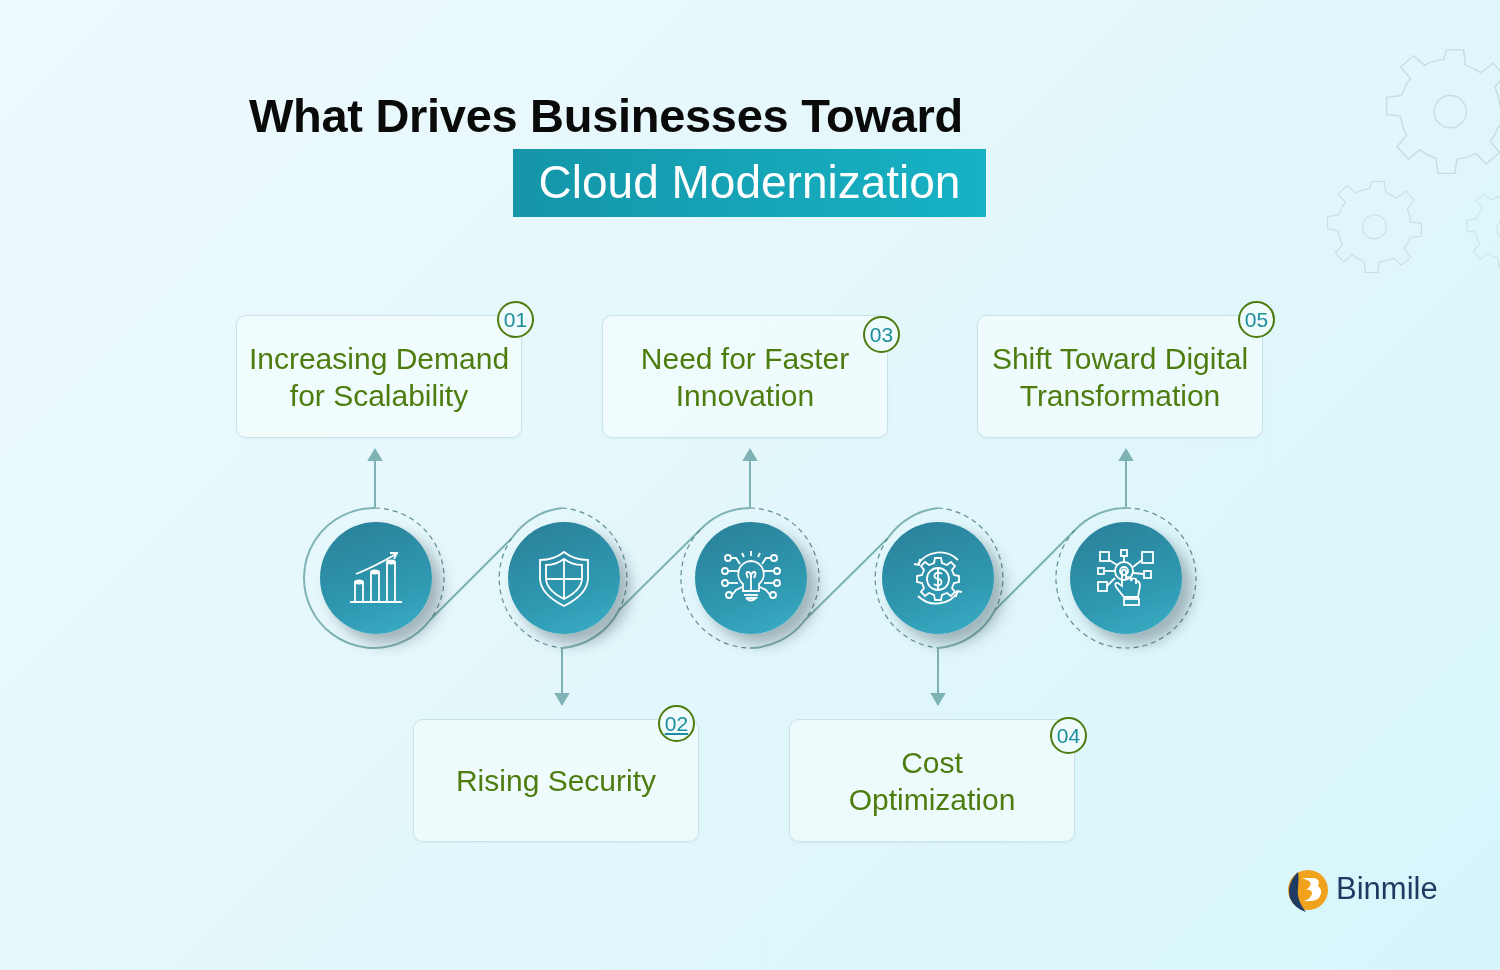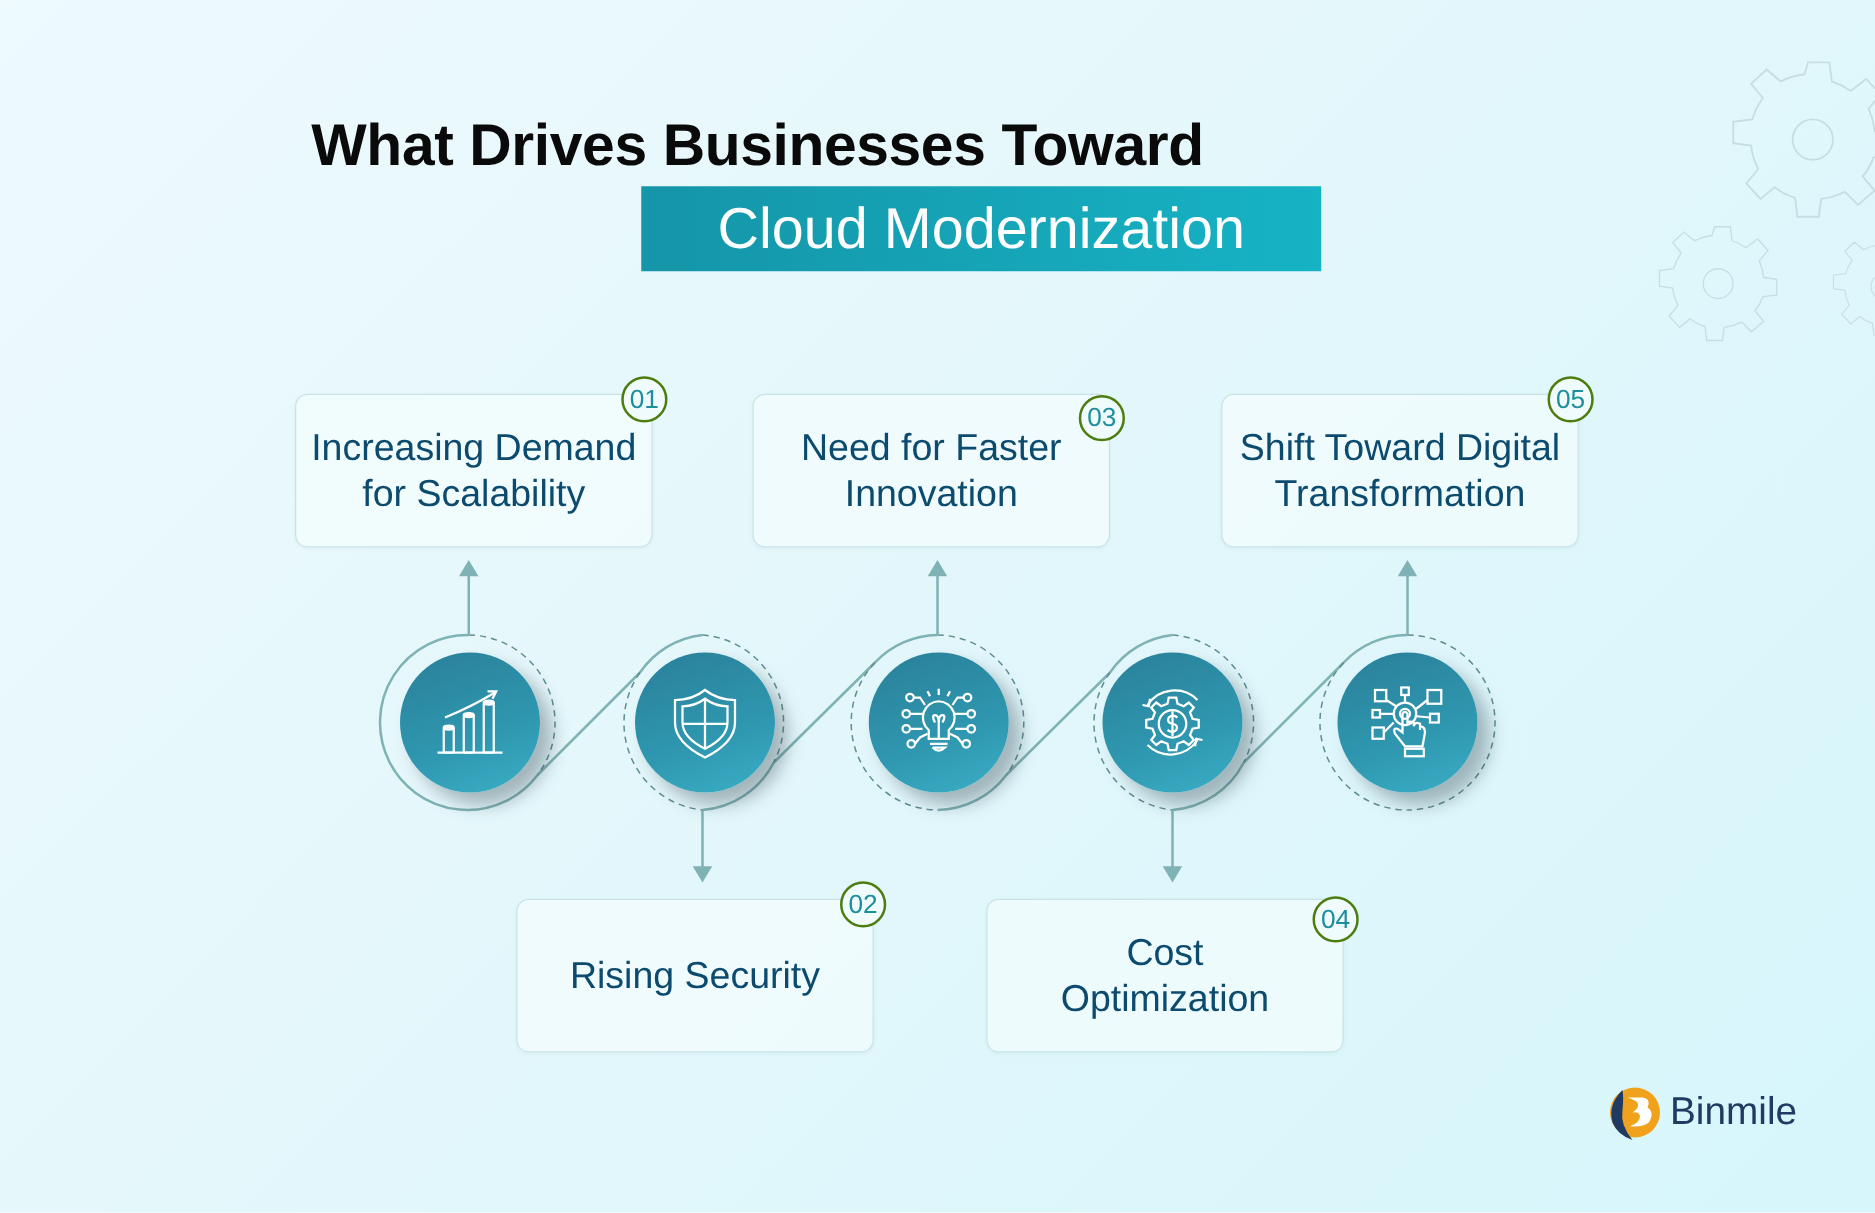--- a/index.html
+++ b/index.html
@@ -8,31 +8,31 @@
     position: relative;
     font-family: "Liberation Sans", "DejaVu Sans", sans-serif;
     background: linear-gradient(135deg, #eefafd 0%, #e4f7fb 45%, #d6f6fb 100%);
   }
   .title {
     position: absolute; left: 0; width: 1212px; top: 88px;
     text-align: center; font-size: 47px; font-weight: 700; color: #0a0a0a;
     letter-spacing: -0.3px;
   }
   .title-hl {
-    position: absolute; left: 513px; top: 149px; width: 544px; height: 68px;
+    position: absolute; left: 513px; top: 149px; width: 473px; height: 68px;
     background: linear-gradient(90deg, #1595a8, #16b3c5);
     color: #fff; font-size: 46px; text-align: center; line-height: 66px;
   }
   .bgsvg { position: absolute; left: 0; top: 0; }
   .card {
     position: absolute; width: 286px; height: 123px;
     border: 1.5px solid #c9e3e7; border-radius: 10px;
     background: rgba(246, 253, 254, 0.65);
     display: flex; align-items: center; justify-content: center;
-    text-align: center; font-size: 30px; line-height: 37px; color: #0c4a6e;
+    text-align: center; font-size: 30px; line-height: 37px; color: #4d7c0f;
     box-shadow: 0 1px 3px rgba(0,80,90,0.05);
   }
   .badge {
     position: absolute; width: 37px; height: 37px; border-radius: 50%;
     border: 2px solid #4d7c0f; background: #effbfd; color: #1c8e9c;
     font-size: 21px; display: flex; align-items: center; justify-content: center;
   }
   .node {
     position: absolute; width: 112px; height: 112px; border-radius: 50%;
     background: linear-gradient(160deg, #2a7f98 0%, #2f97b0 60%, #3aafc6 100%);
@@ -136,21 +136,21 @@
       <div>Transformation</div>
     </div>
 </div>
 <div class="badge" style="left:1238px; top:301px;">05</div>
 
 <div class="card" style="left:413px; top:719px;">
   <div>
       <div>Rising Security</div>
     </div>
 </div>
-<div class="badge" style="left:672px; top:705px;">02</div>
+<div class="badge" style="left:658px; top:705px;text-decoration:underline;">02</div>
 
 <div class="card" style="left:789px; top:719px;">
   <div>
       <div>Cost</div>
       <div>Optimization</div>
     </div>
 </div>
 <div class="badge" style="left:1050px; top:705px;margin-top:12px;">04</div>
 
 <div class="node" style="left:320px; top:522px;">

